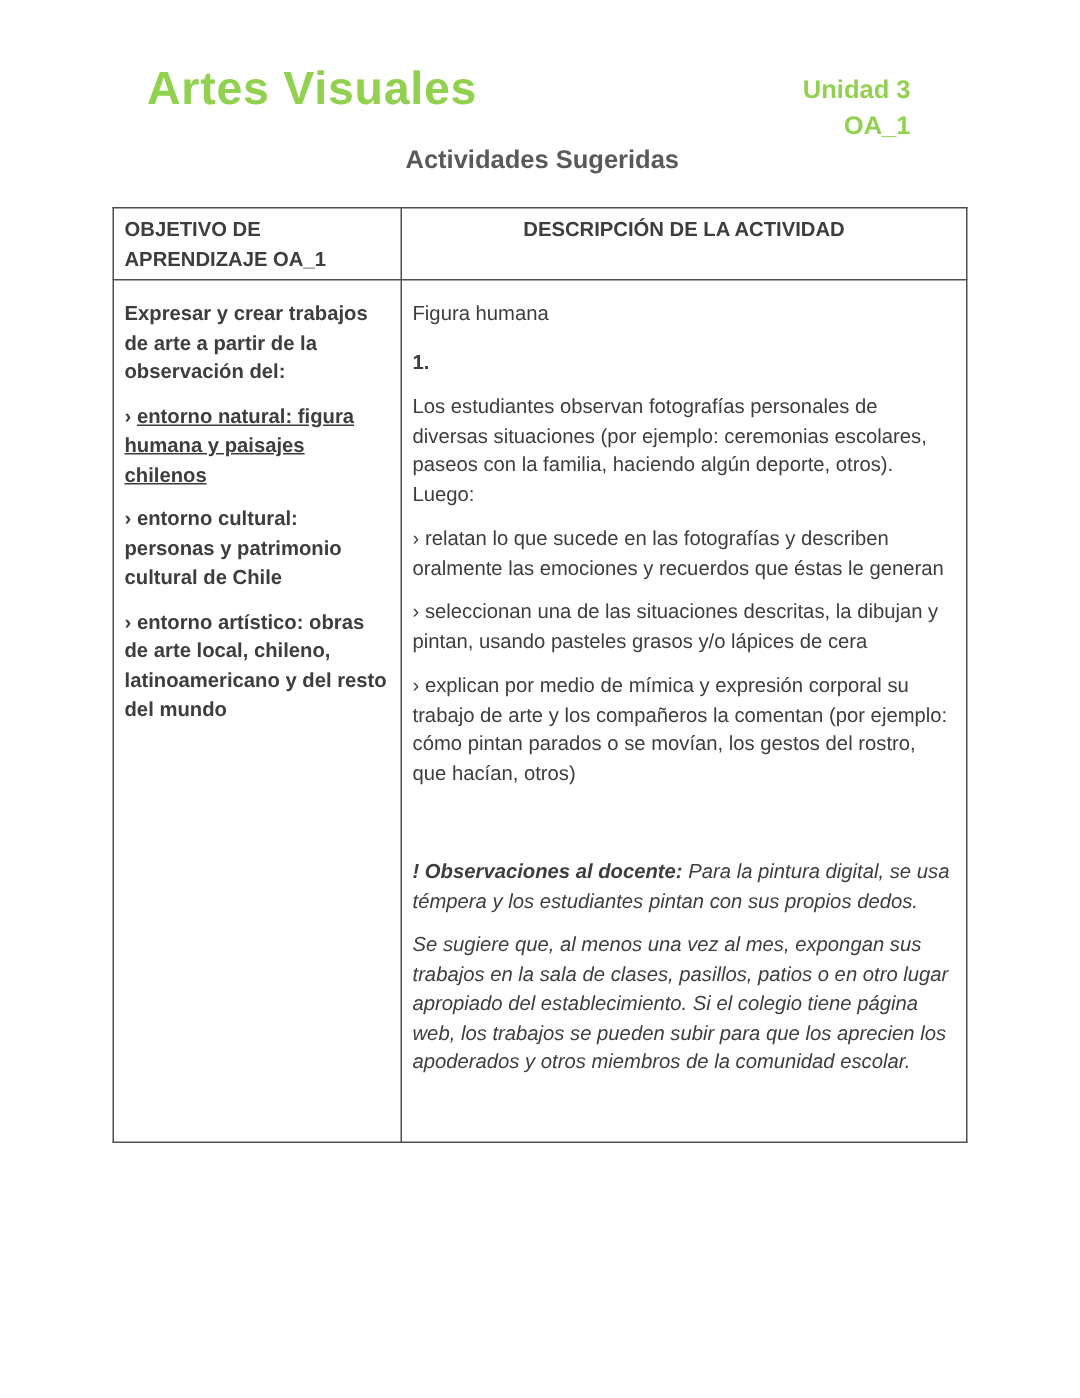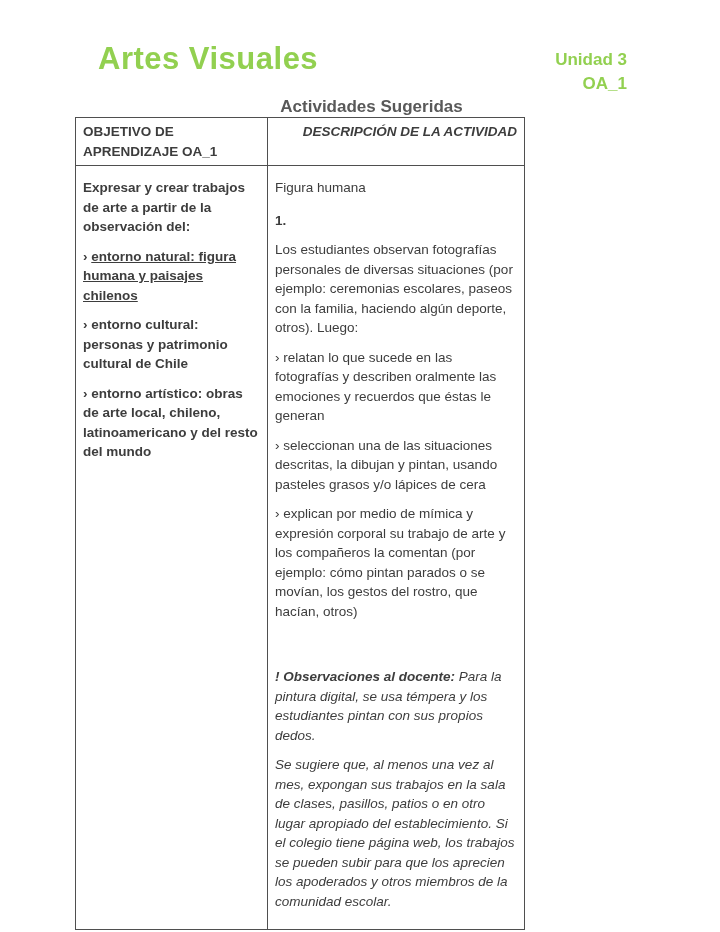--- a/index.html
+++ b/index.html
@@ -6,21 +6,21 @@
   html, body { background: #ffffff; }
   body {
     width: 720px; height: 932px;
     font-family: "Liberation Sans", sans-serif;
     color: var(--text, #3d3d3d);
     overflow: hidden;
   }
   .page {
     position: relative;
     width: 720px; height: 932px;
-    padding: 42px 52px 0 75px;
+    padding: 42px 72px 0 75px;
     background: #ffffff;
   }
   .doc-header {
     display: flex;
     justify-content: space-between;
     align-items: flex-start;
     padding-left: 23px;
     padding-right: 41px;
   }
   .course-title {
@@ -45,39 +45,40 @@
     color: var(--green, #92d050);
   }
   .page-title {
     text-align: center;
     font-size: 17px;
     line-height: 21px;
     font-weight: bold;
     color: var(--title_gray, #595959);
   }
   table.activities-table {
-    width: 450px;
+    margin-top: 21px;
+    width: 570px;
     border-collapse: collapse;
     table-layout: fixed;
   }
   .activities-table th, .activities-table td {
     border: 1.5px solid var(--border, #4f4f4f);
     vertical-align: top;
     font-size: 13.5px;
     line-height: 19.5px;
     color: var(--text, #3d3d3d);
   }
   .col-objective { width: 192px; }
   .activities-table th {
     height: 47px;
     font-weight: bold;
     padding: 4px 7px;
   }
   th.col-objective { text-align: left; }
-  th.col-activity  { text-align: right; font-style: italic; }
+  th.col-activity  { text-align: center; }
   .activities-table td {
     height: 575px;
     padding: 2px 8px 8px 7px;
   }
   .objective-cell p, .activity-cell p { margin: 10px 0; }
   .objective-cell { font-weight: bold; }
   .bullet-text.u { text-decoration: underline; }
   .activity-heading { font-weight: normal; }
   .activity-number { font-weight: bold; margin-top: 13px !important; }
   .teacher-note { margin-top: 46px !important; font-style: italic; }

